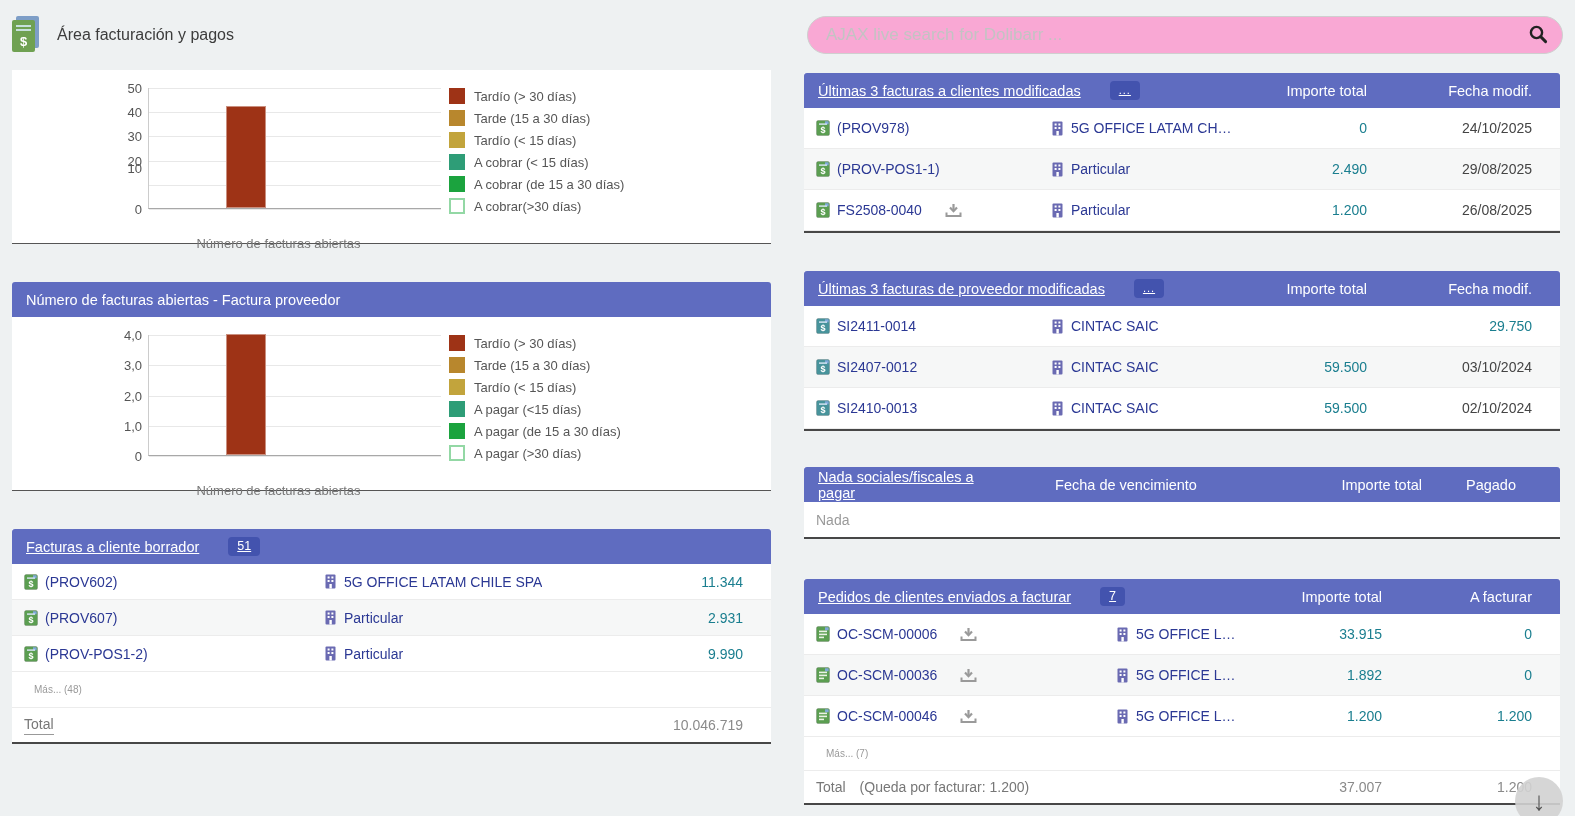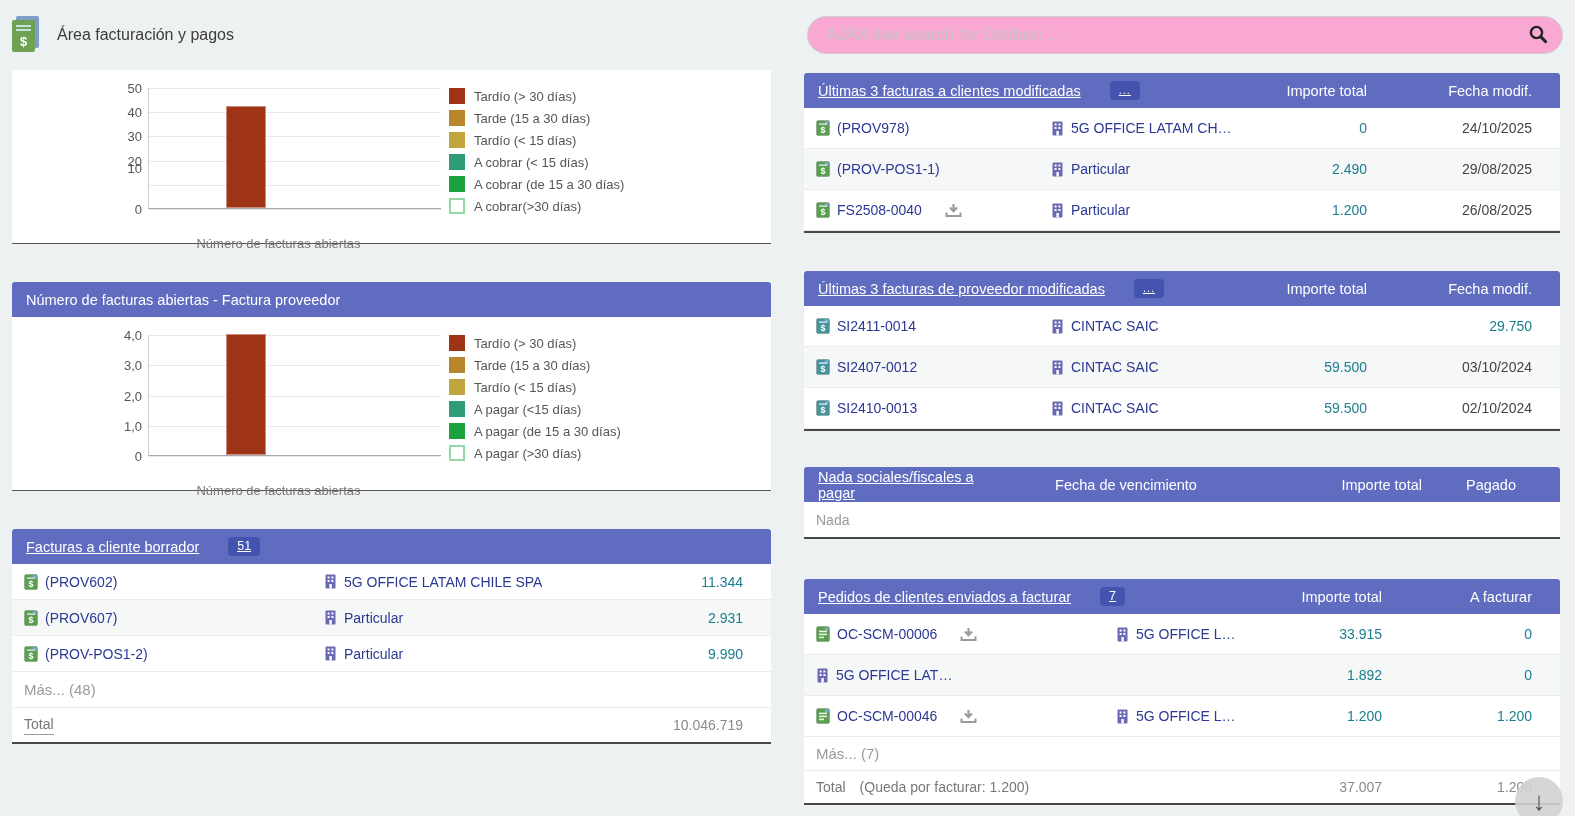--- a/index.html
+++ b/index.html
@@ -60,21 +60,21 @@
   .cell { display:flex; align-items:center; gap:7px; padding-left:12px; height:100%; }
   .compcell { flex:1; min-width:0; }
   .compcell a { white-space:nowrap; overflow:hidden; text-overflow:ellipsis; }
   .val { justify-content:flex-end; padding-right:28px; }
   .amount { color:#1a7e8f; }
   .date { color:#444; }
   a.lnk { color:#2b3894; text-decoration:none; cursor:pointer; white-space:nowrap; }
   .icn { display:inline-flex; align-items:center; flex:0 0 auto; }
   .dl { margin-left:16px; cursor:pointer; display:inline-flex; }
 
-  .morerow { display:flex; align-items:center; height:34px; border-bottom:1px solid #ececec; padding-left:12px; font-size:15px; }
+  .morerow { display:flex; align-items:center; height:34px; border-bottom:1px solid #ececec; padding-left:22px; font-size:10px; }
   .compact .morerow { height:36px; }
   .morelink { color:#9a9a9a; cursor:pointer; }
   .totalrow { display:flex; align-items:center; height:34px; background:#fff; border-bottom:2px solid #474747; font-size:14px; color:#8a8a8a; }
   .compact .totalrow { height:36px; }
   .totalrow .lblcell { flex:1; display:flex; gap:14px; align-items:center; padding-left:12px; color:#777; }
   .totalrow .u { border-bottom:1px solid #999; padding-bottom:2px; }
   .dark-end { border-bottom:2px solid #474747; }
   .emptyrow { display:flex; align-items:center; height:35px; padding-left:12px; color:#9a9a9a; font-size:14px; }
 
   #rt0 { margin-top:3px; margin-bottom:38px; }
@@ -548,20 +548,39 @@
                 <rect x="7.4" y="6" width="2" height="2" fill="#fff"></rect>
                 <rect x="5.4" y="10" width="2.4" height="4.5" fill="#fff"></rect>
               </svg>
             </span>
             <a class="lnk">5G OFFICE LAT…</a>
           </div>
           <div class="cell val amount" style="width: 170px;">33.915</div>
           <div class="cell val amount" style="width: 150px;">0</div>
         </div>
         <div class="trow alt">
+          <div class="cell refcell" style="width: 300px;">
+            <span class="icn">
+              <svg width="14" height="16" viewBox="0 0 14 16">
+                <rect x="0.5" y="0.5" width="13" height="15" rx="1.5" fill="#5b9e51" stroke="rgba(0,0,0,0.15)"></rect>
+                <rect x="9" y="1.3" width="3.6" height="3" fill="#7fa8d9"></rect>
+                <rect x="3" y="4.6" width="8" height="1.6" fill="#eaf2e6"></rect>
+                <rect x="3" y="7.6" width="8" height="1.6" fill="#eaf2e6"></rect>
+                <rect x="3" y="10.6" width="5" height="1.6" fill="#eaf2e6"></rect>
+              </svg>
+            </span>
+            <a class="lnk">OC-SCM-00036</a>
+            <span class="icn dl">
+              <svg width="17" height="15" viewBox="0 0 17 15">
+                <path d="M8.5 1v6" stroke="#9a9a9a" stroke-width="2.2" fill="none"></path>
+                <path d="M5 4.6l3.5 3.6L12 4.6" stroke="#9a9a9a" stroke-width="2.2" fill="none"></path>
+                <path d="M1.5 9.5v3.6h14V9.5" stroke="#9a9a9a" stroke-width="2" fill="none"></path>
+              </svg>
+            </span>
+          </div>
           <div class="cell compcell">
             <span class="icn">
               <svg width="13" height="15" viewBox="0 0 13 15">
                 <rect x="1.5" y="0.5" width="10" height="14" rx="1" fill="#6a6ab2"></rect>
                 <rect x="3.6" y="2.5" width="2" height="2" fill="#fff"></rect>
                 <rect x="7.4" y="2.5" width="2" height="2" fill="#fff"></rect>
                 <rect x="3.6" y="6" width="2" height="2" fill="#fff"></rect>
                 <rect x="7.4" y="6" width="2" height="2" fill="#fff"></rect>
                 <rect x="5.4" y="10" width="2.4" height="4.5" fill="#fff"></rect>
               </svg>

